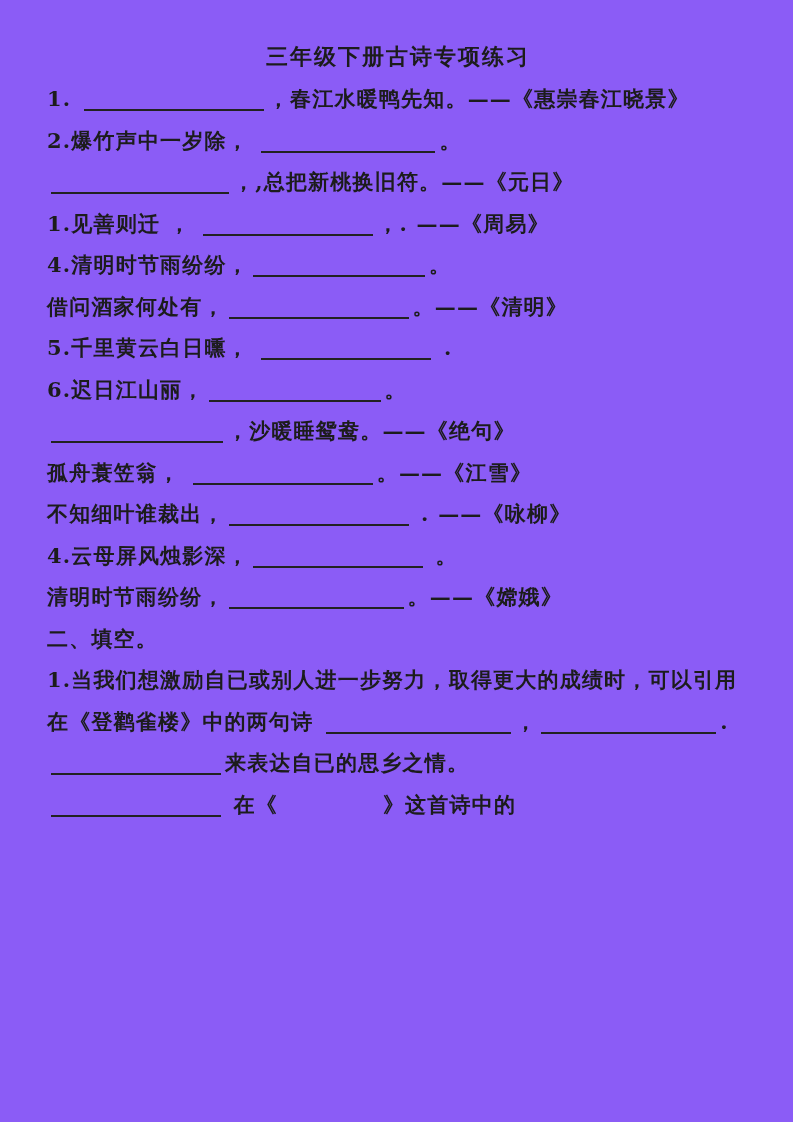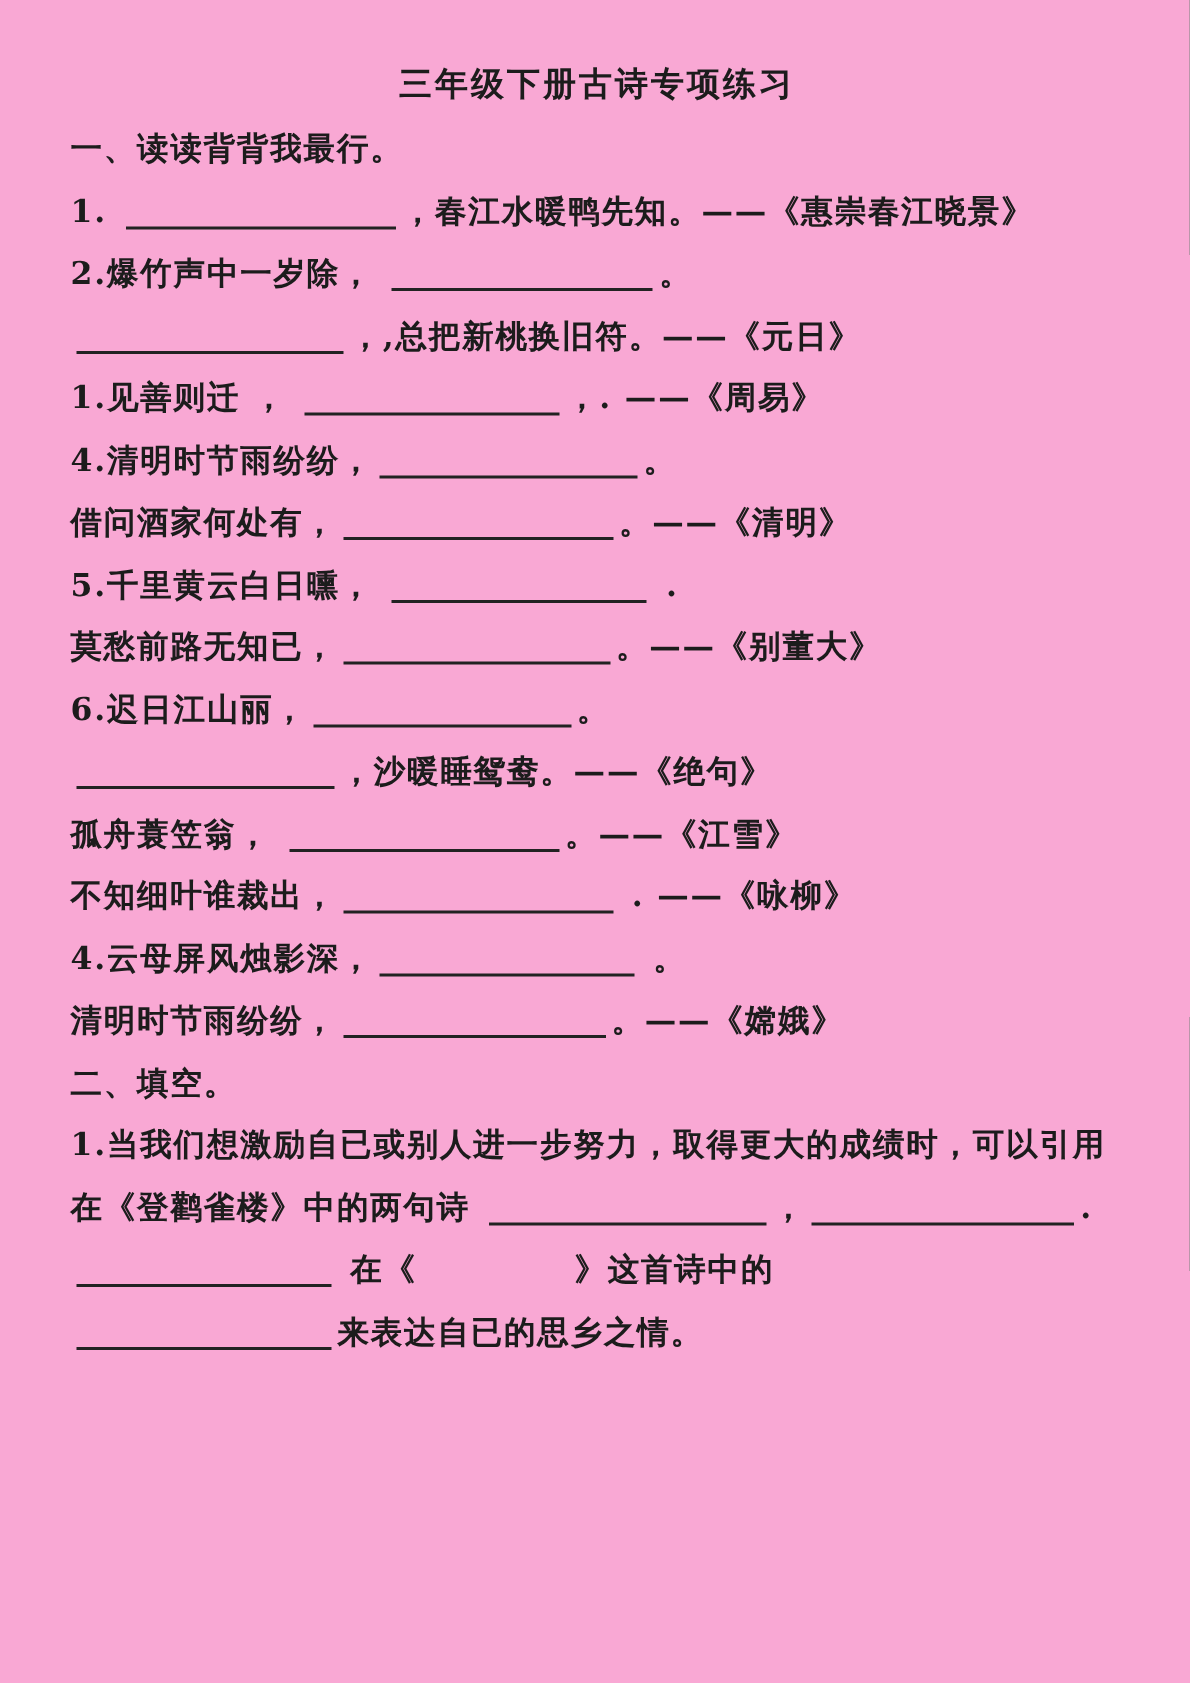--- a/index.html
+++ b/index.html
@@ -1,17 +1,17 @@
 <!DOCTYPE html>
 <html><head>
 <meta charset="utf-8">
 <style>
   html,body{margin:0;padding:0;background:#888;}
   .page{
-    width:793px;height:1122px;background:#f9a8d4;margin:0 auto;
+    width:793px;height:1122px;background:#8b5cf6;margin:0 auto;
     position:relative;overflow:hidden;
     font-family:"DejaVu Serif","Liberation Serif",serif;
     font-weight:700;color:#1c1c1c;
   }
   .content{padding:34px 44px 0 47px;}
   .title{
     text-align:center;font-size:22px;line-height:44px;
     letter-spacing:2px;white-space:pre;
   }
   .line{
@@ -27,35 +27,33 @@
   }
   .gap{display:inline-block;height:2px;vertical-align:baseline;}
 </style>
 </head>
 <body>
 
 <div class="page">
   <div class="content">
     <div class="title">三年级下册古诗专项练习</div>
     <div>
-        <div class="line"><span class="t">一、读读背背我最行。</span></div>
         <div class="line"><span class="t">1. </span><span class="blank" style="width: 180px;"></span><span class="t">，春江水暖鸭先知。——《惠崇春江晓景》</span></div>
         <div class="line"><span class="t">2.爆竹声中一岁除， </span><span class="blank" style="width: 174px;"></span><span class="t">。</span></div>
         <div class="line"><span class="blank" style="width: 178px;"></span><span class="t">，,总把新桃换旧符。——《元日》</span></div>
         <div class="line"><span class="t">1.见善则迁 ， </span><span class="blank" style="width: 170px;"></span><span class="t">，. ——《周易》</span></div>
         <div class="line"><span class="t">4.清明时节雨纷纷，</span><span class="blank" style="width: 172px;"></span><span class="t">。</span></div>
         <div class="line"><span class="t">借问酒家何处有，</span><span class="blank" style="width: 180px;"></span><span class="t">。——《清明》</span></div>
         <div class="line"><span class="t">5.千里黄云白日曛， </span><span class="blank" style="width: 170px;"></span><span class="t"> .</span></div>
-        <div class="line"><span class="t">莫愁前路无知已，</span><span class="blank" style="width: 178px;"></span><span class="t">。——《别董大》</span></div>
         <div class="line"><span class="t">6.迟日江山丽，</span><span class="blank" style="width: 172px;"></span><span class="t">。</span></div>
         <div class="line"><span class="blank" style="width: 172px;"></span><span class="t">，沙暖睡鸳鸯。——《绝句》</span></div>
         <div class="line"><span class="t">孤舟蓑笠翁， </span><span class="blank" style="width: 180px;"></span><span class="t">。——《江雪》</span></div>
         <div class="line"><span class="t">不知细叶谁裁出，</span><span class="blank" style="width: 180px;"></span><span class="t"> . ——《咏柳》</span></div>
         <div class="line"><span class="t">4.云母屏风烛影深，</span><span class="blank" style="width: 170px;"></span><span class="t"> 。</span></div>
         <div class="line"><span class="t">清明时节雨纷纷，</span><span class="blank" style="width: 175px;"></span><span class="t">。——《嫦娥》</span></div>
         <div class="line"><span class="t">二、填空。</span></div>
         <div class="line"><span class="t">1.当我们想激励自已或别人进一步努力，取得更大的成绩时，可以引用</span></div>
         <div class="line"><span class="t">在《登鹳雀楼》中的两句诗 </span><span class="blank" style="width: 185px;"></span><span class="t">，</span><span class="blank" style="width: 175px;"></span><span class="t">.</span></div>
+        <div class="line"><span class="blank" style="width: 170px;"></span><span class="t">来表达自已的思乡之情。</span></div>
         <div class="line"><span class="blank" style="width: 170px;"></span><span class="t"> 在《</span><span class="gap" style="width: 105px;"></span><span class="t">》这首诗中的</span></div>
-        <div class="line"><span class="blank" style="width: 170px;"></span><span class="t">来表达自已的思乡之情。</span></div>
       </div>
   </div>
 </div>
 
 </body></html>

